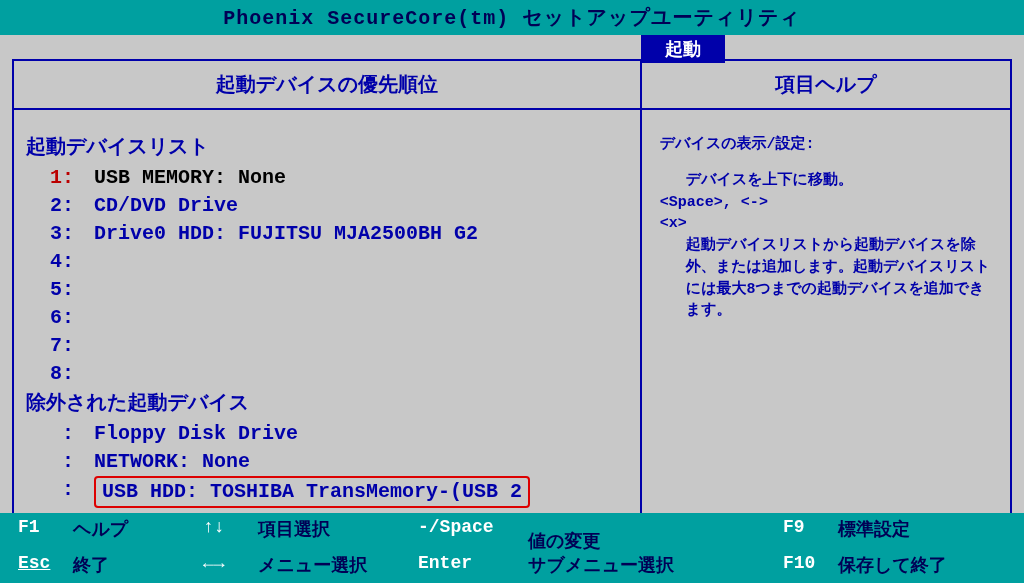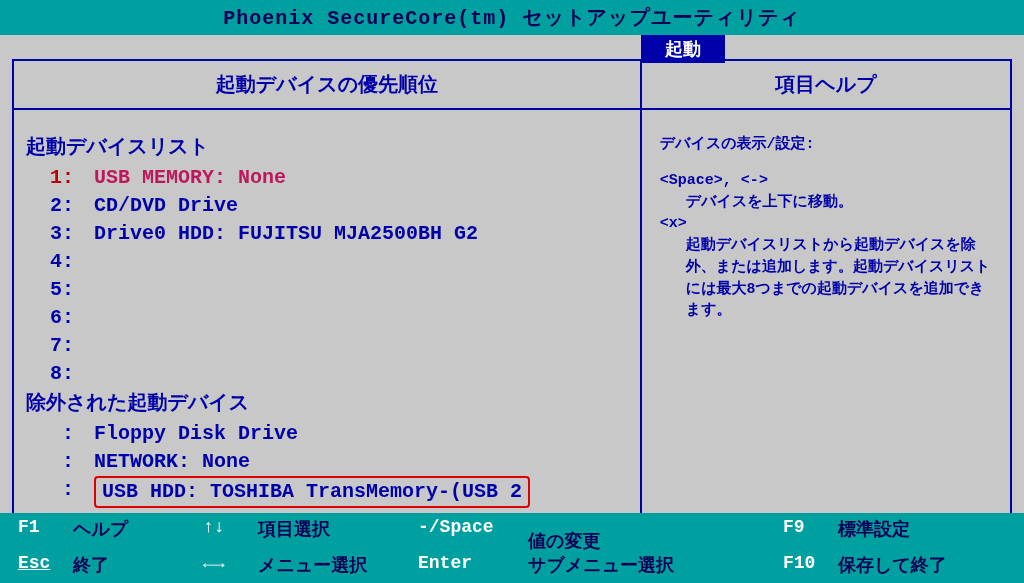--- a/index.html
+++ b/index.html
@@ -85,21 +85,21 @@
       color: #0000aa;
       width: 44px;
     }
     .boot-label {
       color: #0000aa;
     }
     .boot-item.selected .boot-num {
       color: #bb0000;
     }
     .boot-item.selected .boot-label {
-      color: #be185d;
+      color: #000000;
     }
     .colon-only {
       color: #0000aa;
       width: 44px;
       padding-left: 12px;
     }
     .highlighted-box {
       border: 2px solid #dd0000;
       border-radius: 4px;
       display: inline-block;
@@ -200,22 +200,22 @@
               <span class="highlighted-box"><span class="boot-label">USB HDD: TOSHIBA TransMemory-(USB 2</span></span>
             </div>
           </div>
       </div>
     </div>
     <div class="right-panel">
       <div class="panel-header">項目ヘルプ</div>
       <div class="help-body">
         <div>デバイスの表示/設定:</div>
         <div style="height:14px;"></div>
+        <div style="padding-left:26px;">デバイスを上下に移動。</div>
         <div>&lt;Space&gt;, &lt;-&gt;</div>
-        <div style="padding-left:26px;">デバイスを上下に移動。</div>
         <div>&lt;x&gt;</div>
         <div style="padding-left:26px;">起動デバイスリストから起動デバイスを除外、または追加します。起動デバイスリストには最大8つまでの起動デバイスを追加できます。</div>
       </div>
     </div>
   </div>
   <div class="footer">
     <div class="footer-row" id="footer-row-1" style="padding-left: 14px;">
         <div class="footer-cell">
           <span class="footer-key" style="width: 55px;">F1</span>
           <span class="footer-label" style="width: 130px;">ヘルプ</span>

